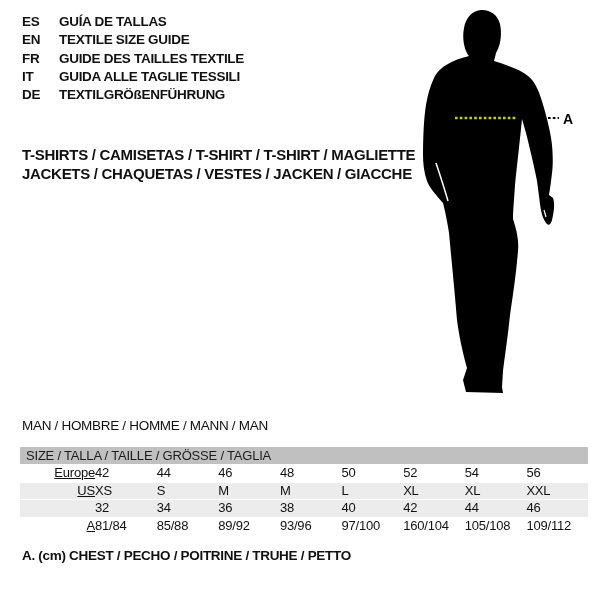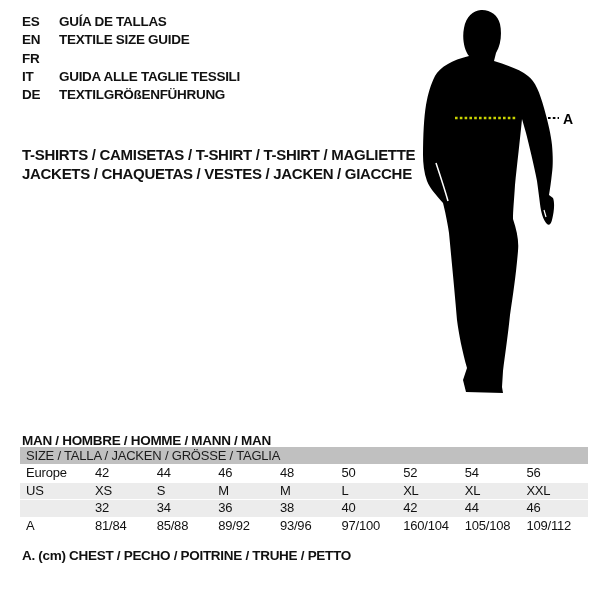--- a/index.html
+++ b/index.html
@@ -11,45 +11,46 @@
   }
   
   .lang-list{position:absolute;left:22px;top:13px;font-size:13.5px;font-weight:bold;letter-spacing:-0.3px;line-height:18.3px;}
   .lang-row{display:flex;}
   .lang-code{width:37px;flex:0 0 37px;}
   
   .categories{position:absolute;left:22px;top:106px;font-size:15px;font-weight:bold;letter-spacing:-0.3px;line-height:18.5px;margin-top:40px;}
   
   .figure{position:absolute;left:400px;top:5px;width:190px;height:400px;}
   
-  .section-title{position:absolute;left:22px;top:418px;font-size:13.5px;font-weight:bold;letter-spacing:-0.3px;margin-top:15px;}
+  .section-title{position:absolute;left:22px;top:418px;font-size:13.5px;font-weight:normal;letter-spacing:-0.3px;}
   
   .size-table{position:absolute;left:20px;top:447px;width:568px;font-size:13px;letter-spacing:-0.2px;}
   .t-header{background:#c0c0c0;height:17px;line-height:17px;padding-left:6px;border-bottom:1px solid #fff;color:#1c1c1c;}
   .t-row{display:flex;height:16.6px;line-height:16.6px;border-bottom:1px solid #fff;}
   .t-row.shaded{background:#ececec;}
-  .t-label{flex:0 0 69px;padding-left:6px;text-align:left;}
+  .t-label{flex:0 0 69px;padding-left:6px;text-align:right;text-decoration:underline;}
   .t-cell{flex:1;text-align:left;}
   
   .footnote{position:absolute;left:22px;top:548px;font-size:13.5px;font-weight:bold;letter-spacing:-0.3px;}
 </style>
 </head>
 <body>
 
 <div class="lang-list">
   <div class="lang-row">
     <span class="lang-code">ES</span>
     <span class="lang-label">GUÍA DE TALLAS</span>
   </div>
   <div class="lang-row">
     <span class="lang-code">EN</span>
     <span class="lang-label">TEXTILE SIZE GUIDE</span>
   </div>
   <div class="lang-row">
     <span class="lang-code">FR</span>
+    <span class="lang-label">GUIDE DES TAILLES TEXTILE</span>
   </div>
   <div class="lang-row">
     <span class="lang-code">IT</span>
     <span class="lang-label">GUIDA ALLE TAGLIE TESSILI</span>
   </div>
   <div class="lang-row">
     <span class="lang-code">DE</span>
     <span class="lang-label">TEXTILGRÖßENFÜHRUNG</span>
   </div>
 </div>
@@ -96,21 +97,21 @@
   <path d="M 36,158 C 40,170 44,182 48,196" stroke="#ffffff" stroke-width="1.5" fill="none"></path>
   <path d="M 144,205 l 2,7" stroke="#ffffff" stroke-width="1.2" fill="none"></path>
   <line x1="55" y1="113" x2="116" y2="113" stroke="#c8d400" stroke-width="2.6" stroke-dasharray="2.6,2.2"></line>
   <line x1="148" y1="113" x2="159" y2="113" stroke="#000000" stroke-width="2.2" stroke-dasharray="2.6,2.2"></line>
   <text x="163" y="119" font-family="Liberation Sans, sans-serif" font-size="14" font-weight="bold" fill="#000000">A</text>
 </svg>
 
 <div class="section-title">MAN / HOMBRE / HOMME / MANN / MAN</div>
 
 <div class="size-table">
-  <div class="t-header">SIZE / TALLA / JACKEN / GRÖSSE / TAGLIA</div>
+  <div class="t-header">SIZE / TALLA / TAILLE / GRÖSSE / TAGLIA</div>
 
   <div class="t-row">
     <span class="t-label">Europe</span>
     <span class="t-cell">42</span>
     <span class="t-cell">44</span>
     <span class="t-cell">46</span>
     <span class="t-cell">48</span>
     <span class="t-cell">50</span>
     <span class="t-cell">52</span>
     <span class="t-cell">54</span>

